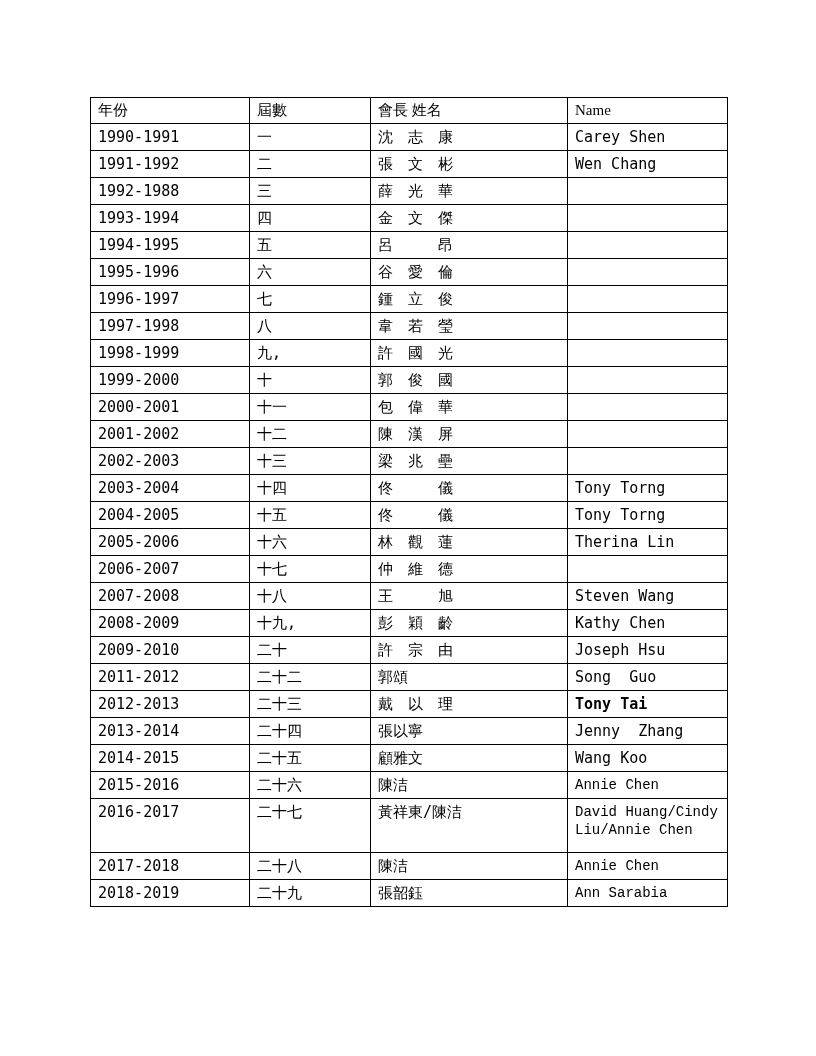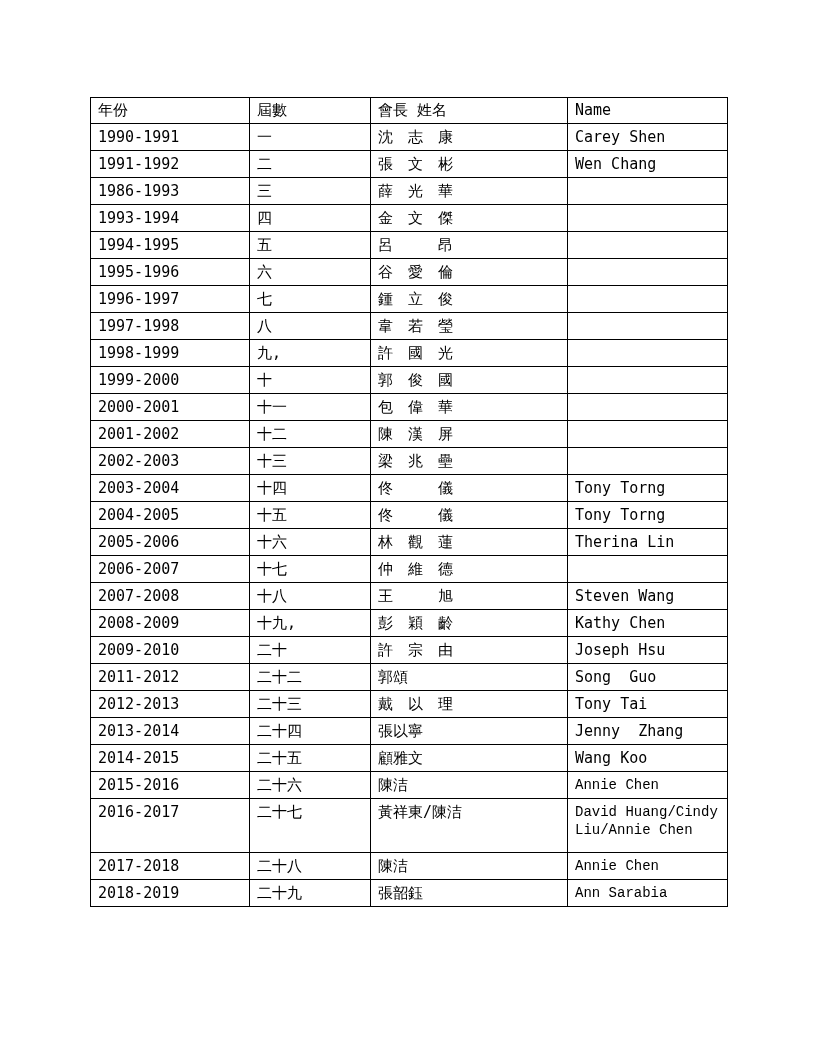--- a/index.html
+++ b/index.html
@@ -30,25 +30,25 @@
     border: 1.4px solid #000000;
     padding: 2px 4px 3px 7px;
     font-size: 15px;
     font-weight: normal;
     text-align: left;
     vertical-align: middle;
     white-space: pre-wrap;
     overflow: hidden;
     line-height: 18px;
   }
-  thead tr { height: 26px; }
+  thead tr { height: 26px; font-family: Liberation Serif, serif; }
   tbody tr { height: 27px; padding-left: 7px; }
   tbody tr.tall { height: 54px; margin-left: 12px; }
   tbody tr.tall td { vertical-align: top; padding-top: 4px; }
-  td.bold { font-weight: normal; }
+  td.bold { font-weight: bold; }
   tr.alt td.en {
     font-family: Liberation Mono, monospace;
     font-size: 14px;
   }
 </style>
 </head>
 <body>
 
 <table class="doc-table">
   <colgroup>
@@ -72,21 +72,21 @@
         <td class="zh">沈　志　康</td>
         <td class="en">Carey Shen</td>
       </tr>
       <tr>
         <td class="year">1991-1992</td>
         <td class="term">二</td>
         <td class="zh">張　文　彬</td>
         <td class="en">Wen Chang</td>
       </tr>
       <tr>
-        <td class="year">1986-1993</td>
+        <td class="year">1992-1988</td>
         <td class="term">三</td>
         <td class="zh">薛　光　華</td>
         <td class="en"></td>
       </tr>
       <tr>
         <td class="year">1993-1994</td>
         <td class="term">四</td>
         <td class="zh">金　文　傑</td>
         <td class="en"></td>
       </tr>

